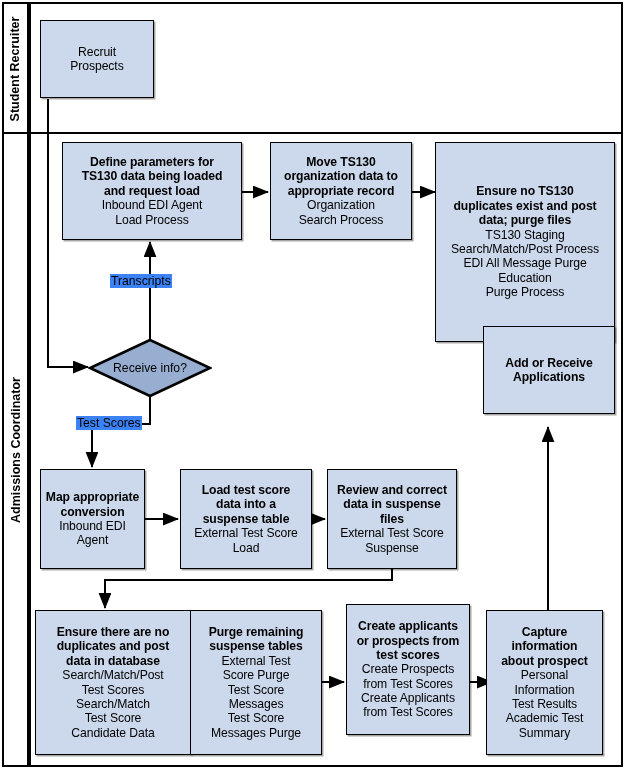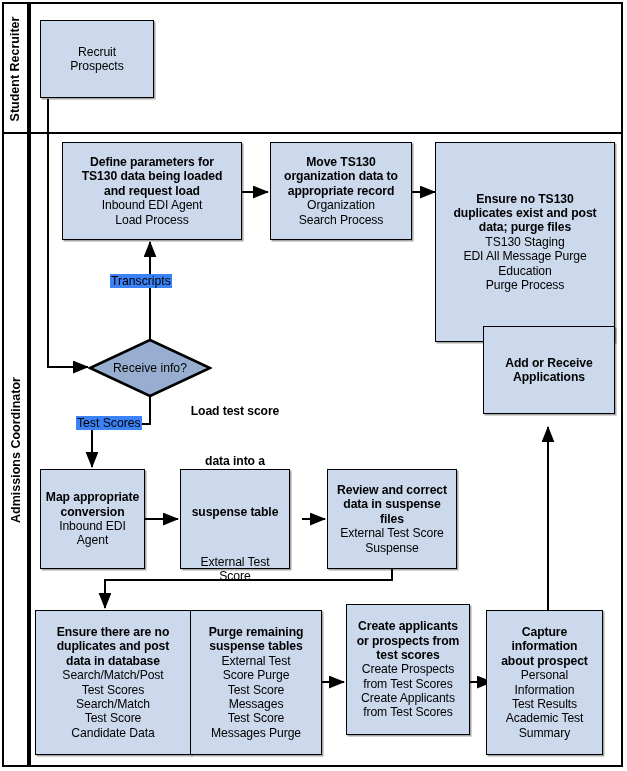--- a/index.html
+++ b/index.html
@@ -188,20 +188,21 @@
     <span class="title">appropriate record</span>
     <span class="sub">Organization</span>
     <span class="sub">Search Process</span>
   </div>
 
   <div class="node" style="left:435px; top:142px; width:180px; height:200px;">
     <span class="title">Ensure no TS130</span>
     <span class="title">duplicates exist and post</span>
     <span class="title">data; purge files</span>
     <span class="sub">TS130 Staging</span>
+    <span class="sub">Search/Match/Post Process</span>
     <span class="sub">EDI All Message Purge</span>
     <span class="sub">Education</span>
     <span class="sub">Purge Process</span>
   </div>
 
   <div class="node" style="left:483px; top:326px; width:132px; height:88px;">
     <span class="title">Add or Receive</span>
     <span class="title">Applications</span>
   </div>
 
@@ -216,21 +217,21 @@
 
   <div class="edge-label" style="left:76px; top:416px;">Test Scores</div>
 
   <div class="node" style="left:40px; top:469px; width:105px; height:100px;">
     <span class="title">Map appropriate</span>
     <span class="title">conversion</span>
     <span class="sub">Inbound EDI</span>
     <span class="sub">Agent</span>
   </div>
 
-  <div class="node" style="left:180px; top:469px; width:110px; height:100px;gap:36px;">
+  <div class="node" style="left:180px; top:469px; width:132px; height:100px;">
     <span class="title">Load test score</span>
     <span class="title">data into a</span>
     <span class="title">suspense table</span>
     <span class="sub">External Test Score</span>
     <span class="sub">Load</span>
   </div>
 
   <div class="node" style="left:327px; top:469px; width:130px; height:100px;">
     <span class="title">Review and correct</span>
     <span class="title">data in suspense</span>

